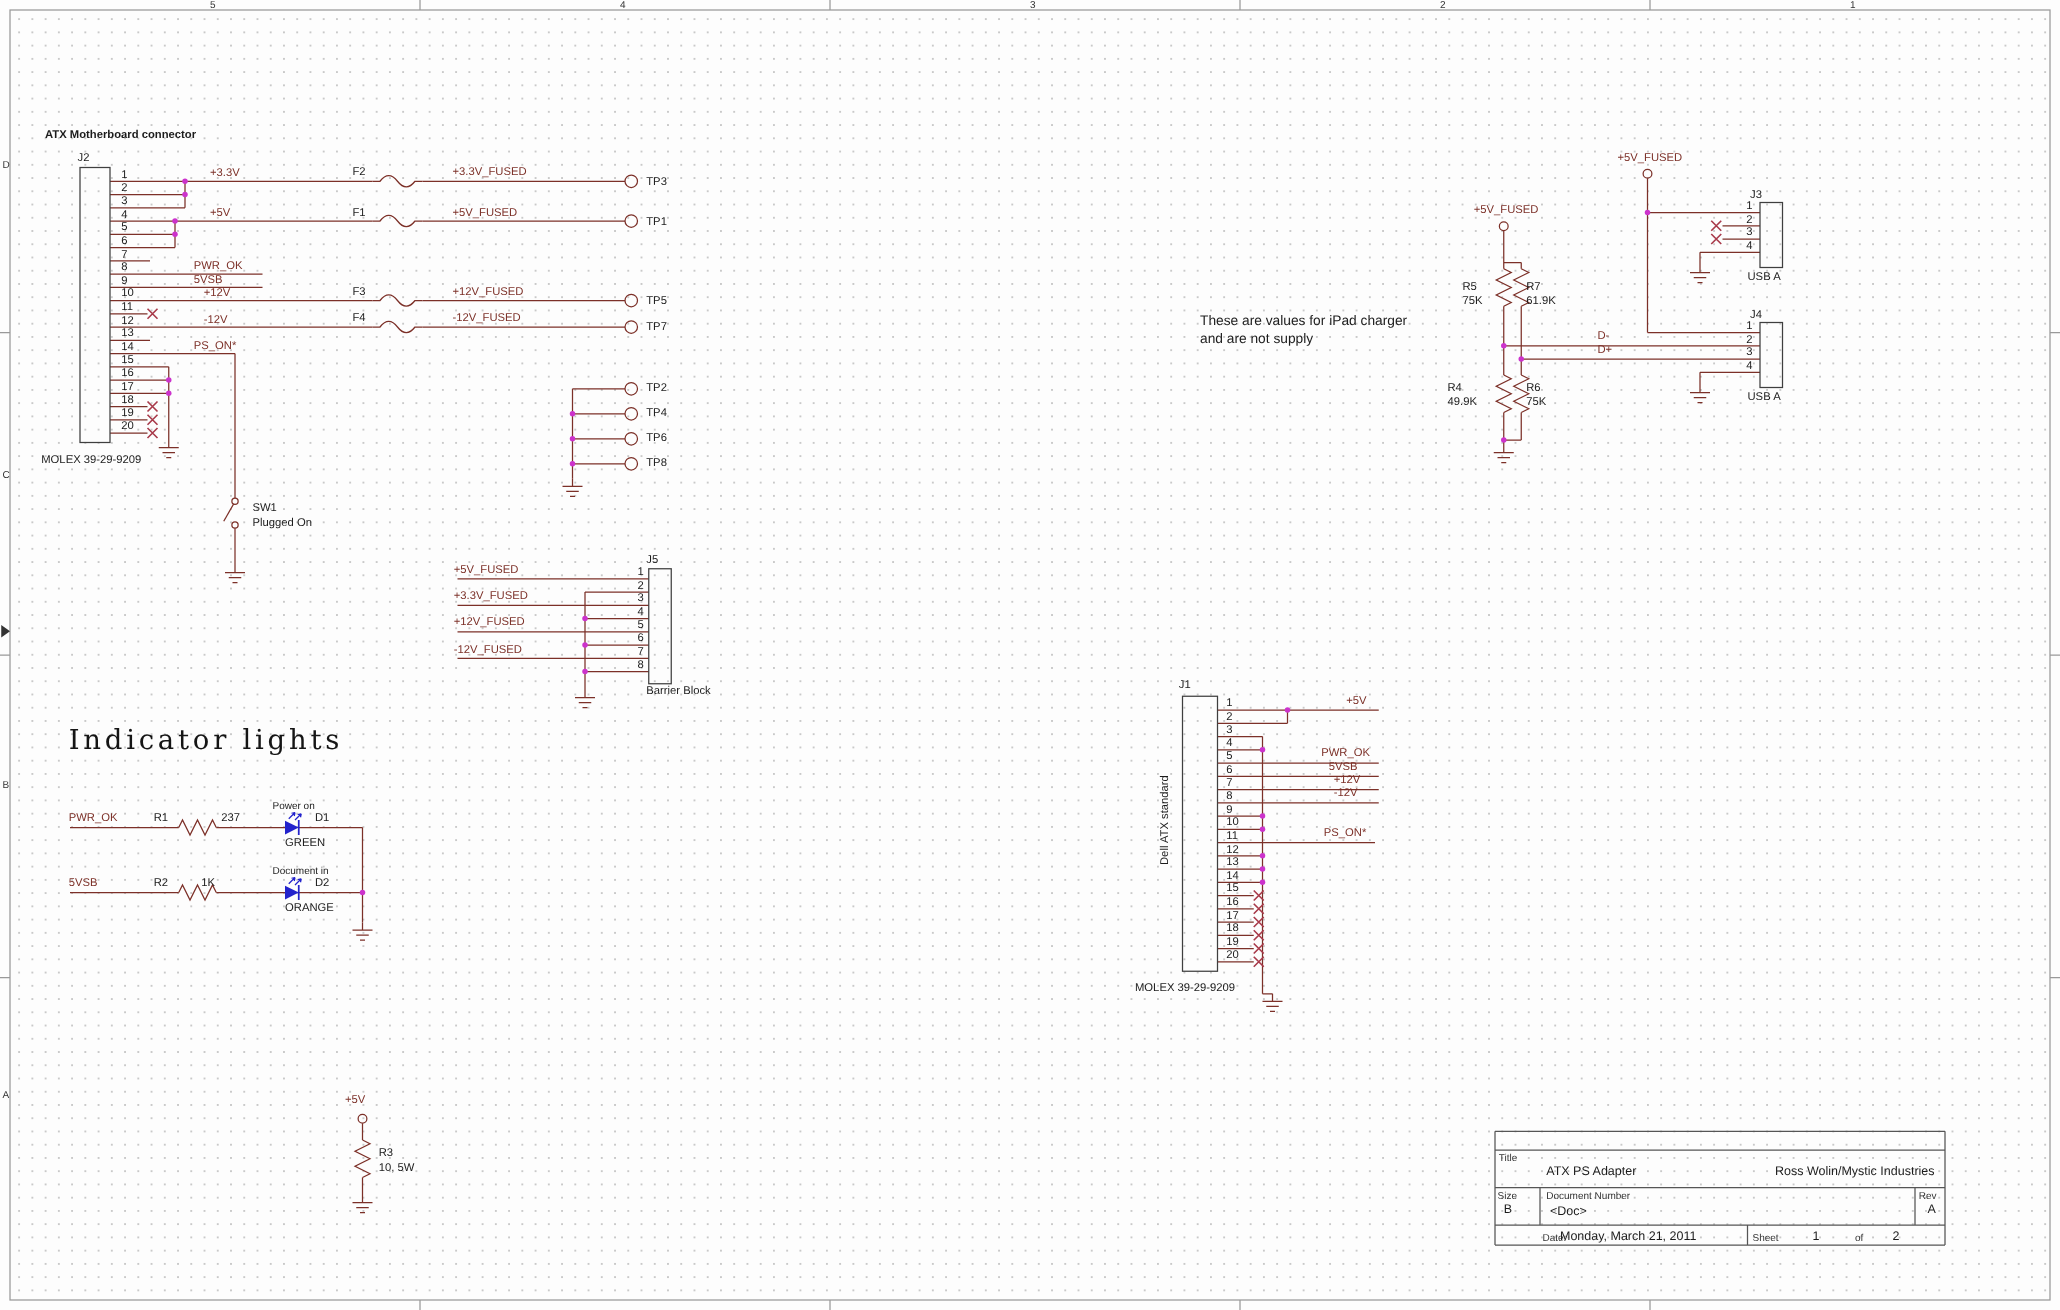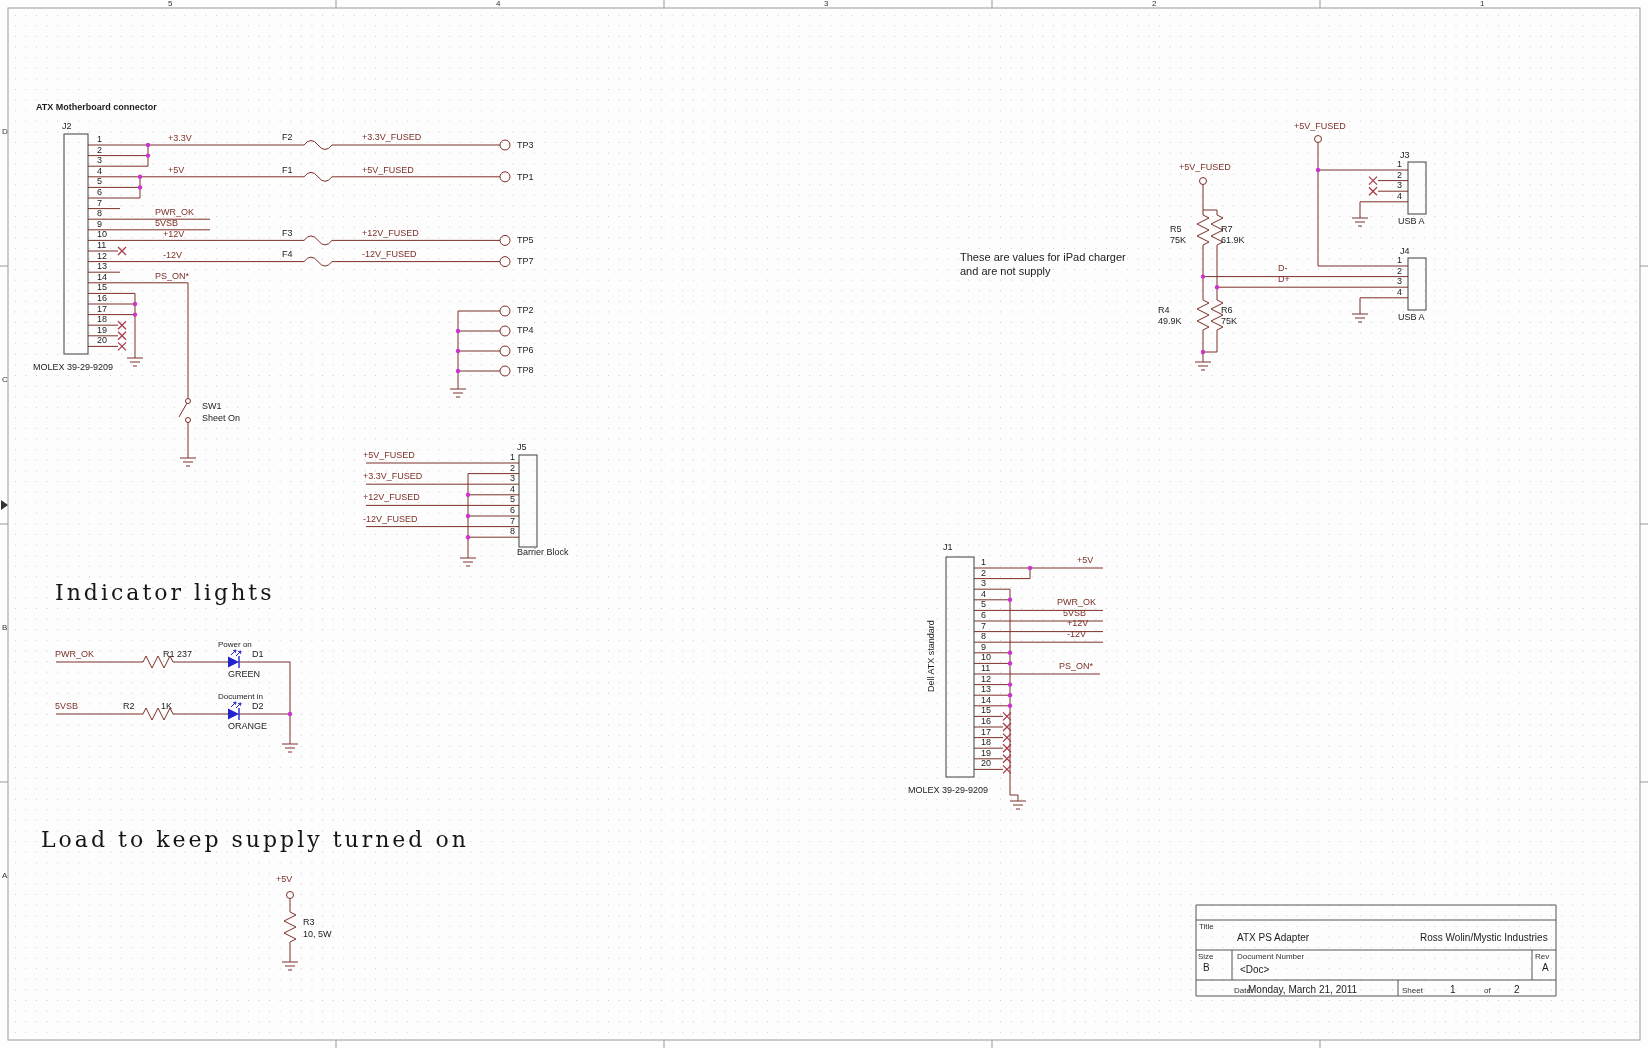--- a/index.html
+++ b/index.html
@@ -229,49 +229,48 @@
       <div class="lbl net" style="left: 362px; top: 228px;">+12V_FUSED</div>
       <div class="lbl" style="left: 517px; top: 235px;">TP5</div>
       <div class="lbl" style="left: 282px; top: 249px;">F4</div>
       <div class="lbl net" style="left: 362px; top: 249px;">-12V_FUSED</div>
       <div class="lbl" style="left: 517px; top: 256px;">TP7</div>
       <div class="lbl" style="left: 517px; top: 305px;">TP2</div>
       <div class="lbl" style="left: 517px; top: 325px;">TP4</div>
       <div class="lbl" style="left: 517px; top: 345px;">TP6</div>
       <div class="lbl" style="left: 517px; top: 365px;">TP8</div>
       <div class="lbl" style="left: 202px; top: 401px;">SW1</div>
-      <div class="lbl" style="left: 202px; top: 413px;">Sheet On</div>
+      <div class="lbl" style="left: 202px; top: 413px;">Plugged On</div>
       <div class="lbl" style="left: 517px; top: 442px;">J5</div>
       <div class="lbl" style="left: 517px; top: 547px;">Barrier Block</div>
       <div class="lbl net" style="left: 363px; top: 450px;">+5V_FUSED</div>
       <div class="lbl net" style="left: 363px; top: 471px;">+3.3V_FUSED</div>
       <div class="lbl net" style="left: 363px; top: 492px;">+12V_FUSED</div>
       <div class="lbl net" style="left: 363px; top: 514px;">-12V_FUSED</div>
       <div class="lbl pin r" style="left: 501px; top: 452px;">1</div>
       <div class="lbl pin r" style="left: 501px; top: 462.6px;">2</div>
       <div class="lbl pin r" style="left: 501px; top: 473.2px;">3</div>
       <div class="lbl pin r" style="left: 501px; top: 483.8px;">4</div>
       <div class="lbl pin r" style="left: 501px; top: 494.4px;">5</div>
       <div class="lbl pin r" style="left: 501px; top: 505px;">6</div>
       <div class="lbl pin r" style="left: 501px; top: 515.6px;">7</div>
       <div class="lbl pin r" style="left: 501px; top: 526.2px;">8</div>
       <div class="lbl big" style="left: 55px; top: 581px;">Indicator lights</div>
       <div class="lbl net" style="left: 55px; top: 649px;">PWR_OK</div>
-      <div class="lbl" style="left: 123px; top: 649px; margin-left: 40px;">R1</div>
+      <div class="lbl" style="left: 123px; top: 649px;">R1</div>
       <div class="lbl" style="left: 177px; top: 649px;">237</div>
       <div class="lbl tiny" style="left: 218px; top: 640px;">Power on</div>
       <div class="lbl" style="left: 252px; top: 649px;">D1</div>
       <div class="lbl" style="left: 228px; top: 669px;">GREEN</div>
       <div class="lbl net" style="left: 55px; top: 701px;">5VSB</div>
       <div class="lbl" style="left: 123px; top: 701px;">R2</div>
       <div class="lbl" style="left: 161px; top: 701px;">1K</div>
       <div class="lbl tiny" style="left: 218px; top: 692px;">Document in</div>
       <div class="lbl" style="left: 252px; top: 701px;">D2</div>
       <div class="lbl" style="left: 228px; top: 721px;">ORANGE</div>
-      <div class="lbl big" style="left: 41px; top: 828px;">Load to keep supply turned on</div>
       <div class="lbl net" style="left: 276px; top: 874px;">+5V</div>
       <div class="lbl" style="left: 303px; top: 917px;">R3</div>
       <div class="lbl" style="left: 303px; top: 929px;">10, 5W</div>
       <div class="lbl net" style="left: 1294px; top: 121px;">+5V_FUSED</div>
       <div class="lbl" style="left: 1400px; top: 150px;">J3</div>
       <div class="lbl" style="left: 1398px; top: 216px;">USB A</div>
       <div class="lbl net" style="left: 1179px; top: 162px;">+5V_FUSED</div>
       <div class="lbl" style="left: 1170px; top: 224px;">R5</div>
       <div class="lbl" style="left: 1170px; top: 235px;">75K</div>
       <div class="lbl" style="left: 1221px; top: 224px;">R7</div>

